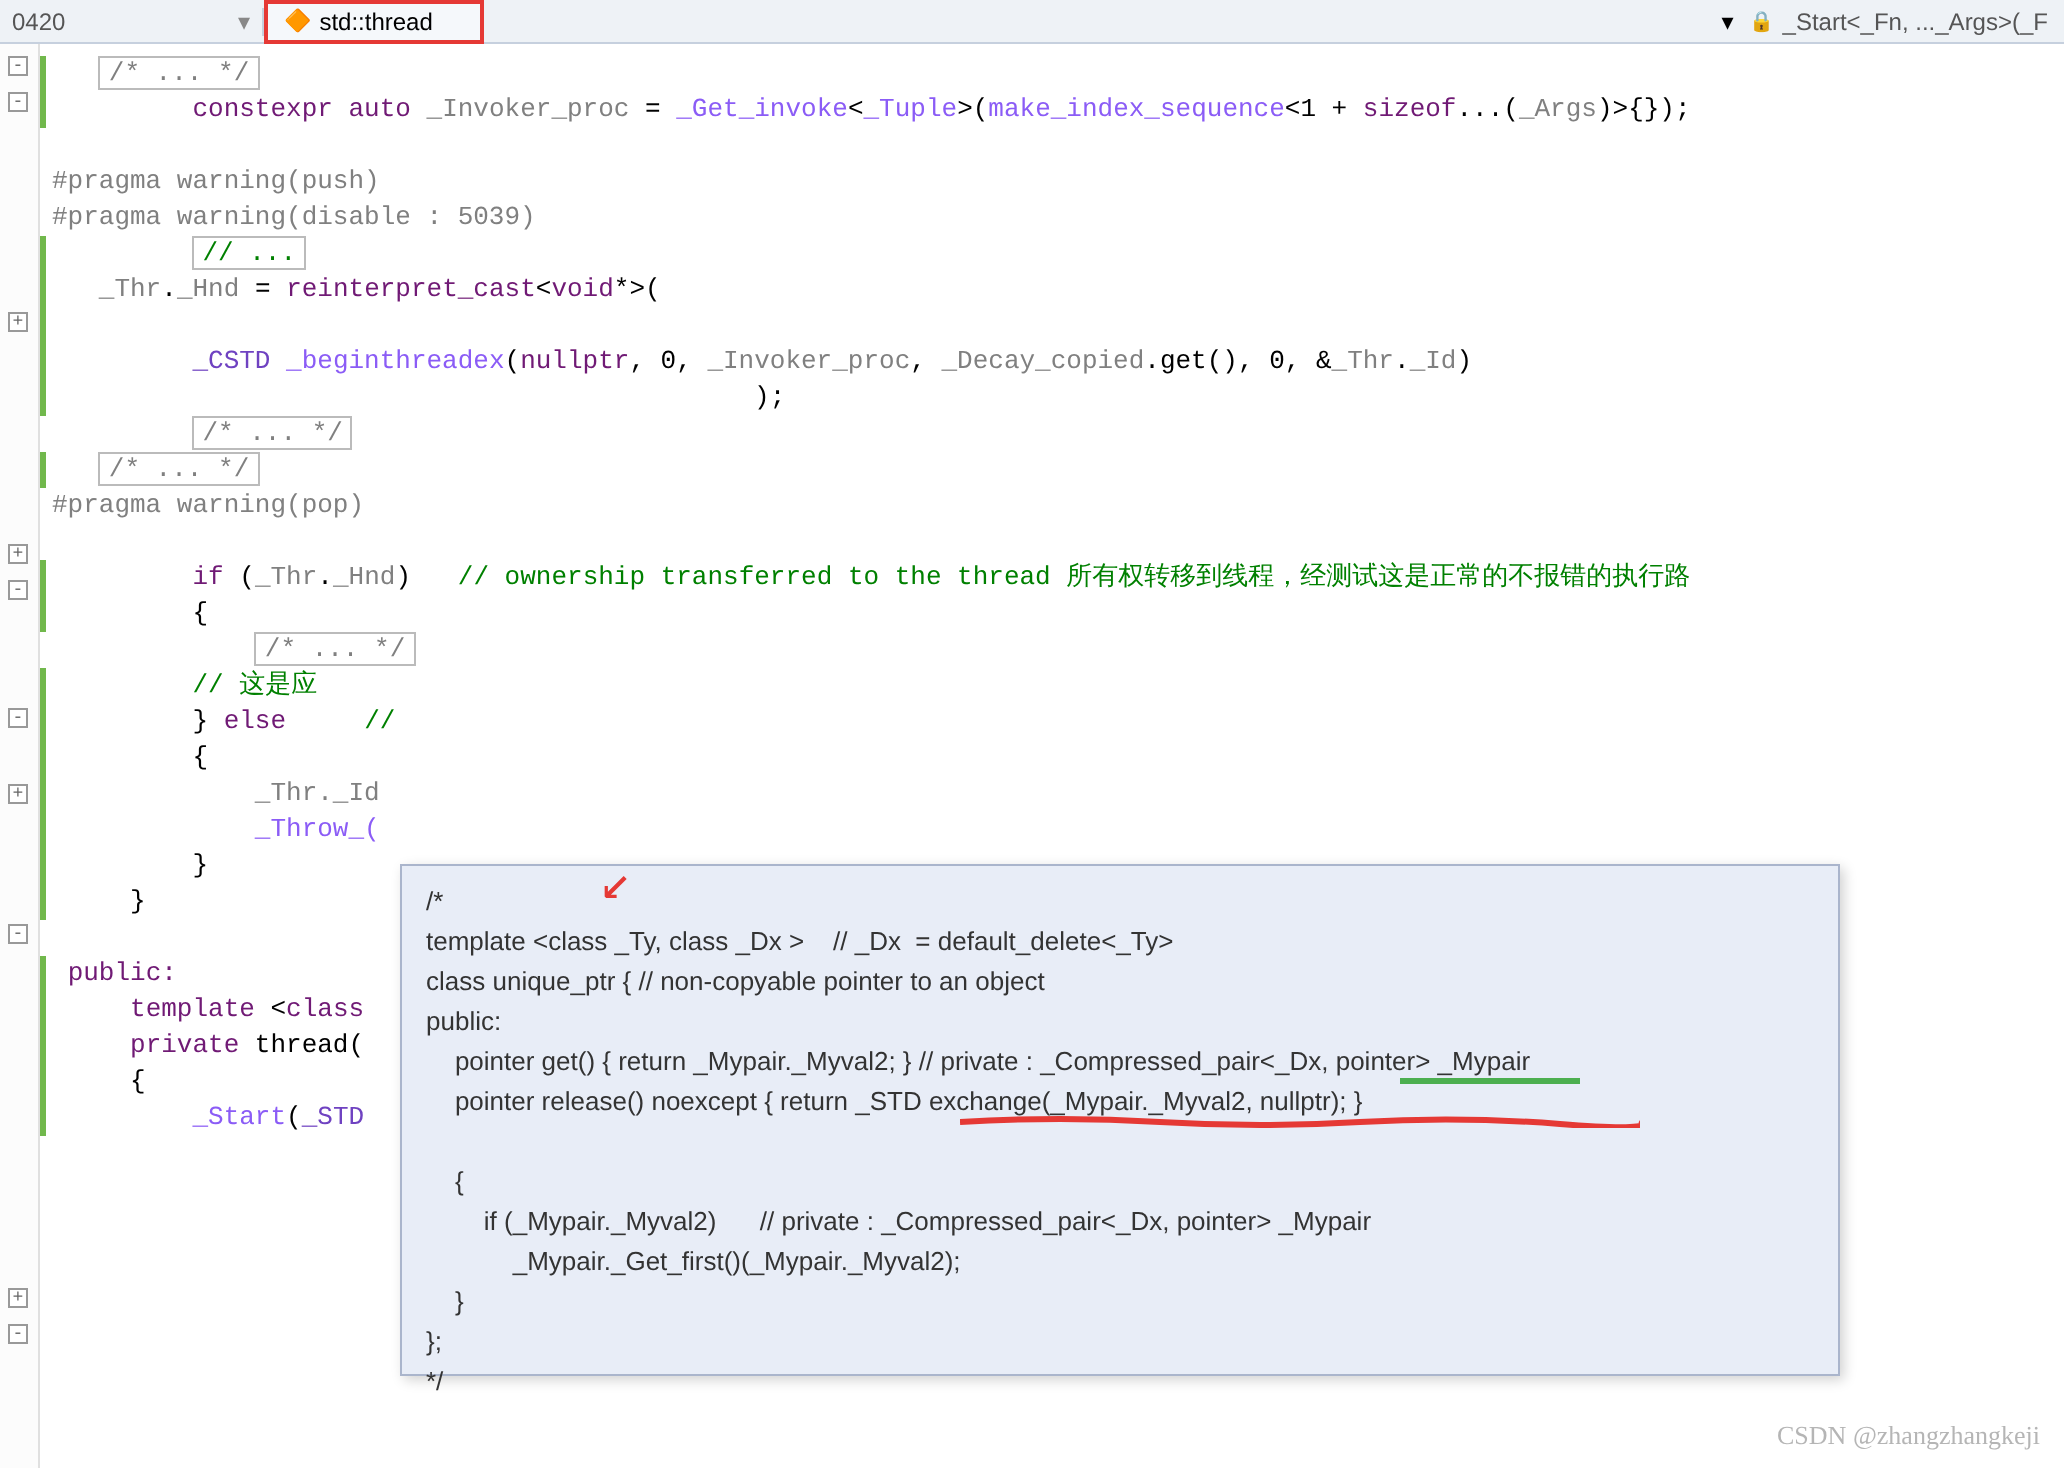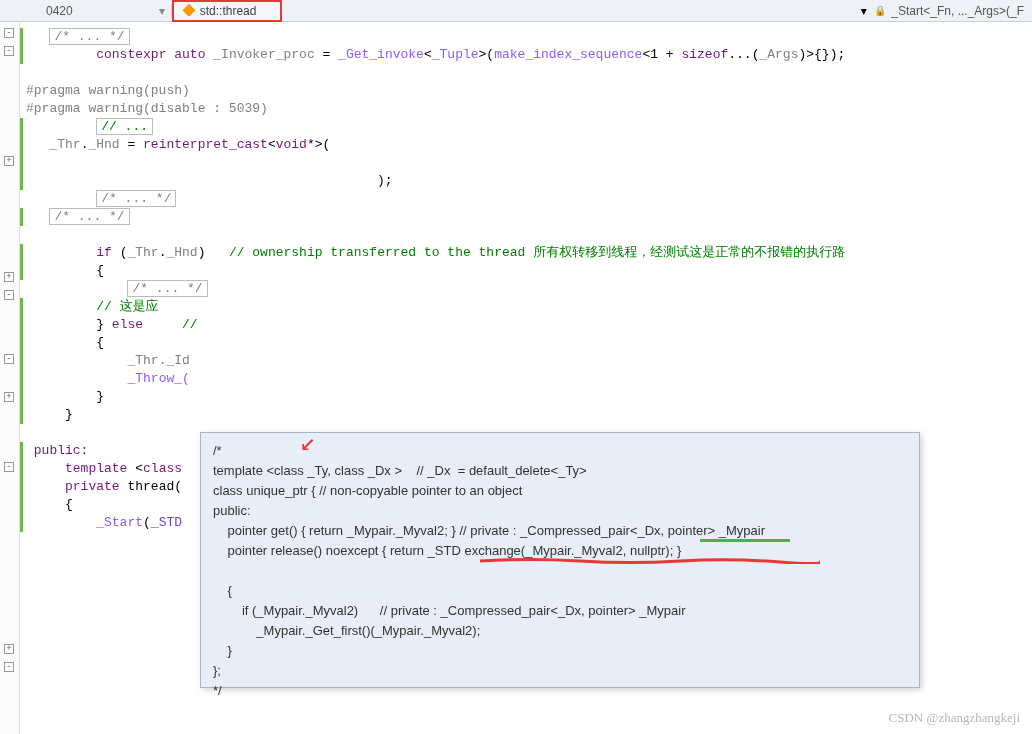--- a/index.html
+++ b/index.html
@@ -16,33 +16,32 @@
   height:22px; background:#eef2f6;
   border-bottom:1px solid #c6d0de;
   font-family:"Segoe UI",sans-serif;
   font-size:12px;
 }
 .tb-left {
   display:flex; align-items:center;
   width:132px; padding:0 6px;
   border-right:1px solid #c6d0de;
   color:#555;
-  margin-left:40px;
 }
 .tb-left .chev { margin-left:auto; color:#888; }
 .tb-center {
   display:flex; align-items:center;
   border:2px solid #e53935;
   height:22px;
   padding:0 8px;
   background:#f5f8fb;
   min-width:110px;
 }
 .tb-center .cls-icon { color:#d48a1a; margin-right:4px; font-size:11px;}
-.tb-center .txt { color:#404040;}
+.tb-center .txt { color:#000000;}
 .tb-fill {flex:1; border-right:1px solid #c6d0de;}
 .tb-right {
   display:flex; align-items:center;
   padding:0 8px; color:#555;
 }
 .tb-right .lock {color:#88a; margin-right:4px; font-size:10px;}
 .editor-wrap {
   display:flex; height:712px;
 }
 .gutter {
@@ -160,23 +159,25 @@
   <div class="code-area">
 
 <div class="line"><span class="green-bar"></span>   <span class="boxed c-gray">/* ... */</span></div>
 <div class="line"><span class="green-bar"></span>         <span class="c-blue">constexpr</span> <span class="c-blue">auto</span> <span class="c-gray">_Invoker_proc</span> = <span class="c-teal">_Get_invoke</span>&lt;<span class="c-teal">_Tuple</span>&gt;(<span class="c-teal">make_index_sequence</span>&lt;1 + <span class="c-blue">sizeof</span>...(<span class="c-gray">_Args</span>)&gt;{});</div>
 <div class="line"> </div>
 <div class="line"><span class="c-gray">#pragma warning(push)</span></div>
 <div class="line"><span class="c-gray">#pragma warning(disable : 5039)</span></div>
 <div class="line"><span class="green-bar"></span>         <span class="boxed c-green">// ...</span></div>
 <div class="line"><span class="green-bar"></span>   <span class="c-gray">_Thr</span>.<span class="c-gray">_Hnd</span> = <span class="c-blue">reinterpret_cast</span>&lt;<span class="c-blue">void</span>*&gt;(</div>
 <div class="line"><span class="green-bar"></span>         </div>
+<div class="line"><span class="green-bar"></span>         <span class="c-purp">_CSTD</span> <span class="c-teal">_beginthreadex</span>(<span class="c-blue">nullptr</span>, 0, <span class="c-gray">_Invoker_proc</span>, <span class="c-gray">_Decay_copied</span>.get(), 0, &amp;<span class="c-gray">_Thr</span>.<span class="c-gray">_Id</span>)</div>
 <div class="line"><span class="green-bar"></span>                                             );</div>
 <div class="line">         <span class="boxed c-gray">/* ... */</span></div>
 <div class="line"><span class="green-bar"></span>   <span class="boxed c-gray">/* ... */</span></div>
+<div class="line"><span class="c-gray">#pragma warning(pop)</span></div>
 <div class="line"> </div>
 <div class="line"><span class="green-bar"></span>         <span class="c-blue">if</span> (<span class="c-gray">_Thr</span>.<span class="c-gray">_Hnd</span>)   <span class="c-green">// ownership transferred to the thread 所有权转移到线程，经测试这是正常的不报错的执行路</span></div>
 <div class="line"><span class="green-bar"></span>         {</div>
 <div class="line">             <span class="boxed c-gray">/* ... */</span></div>
 <div class="line"><span class="green-bar"></span>         <span class="c-green">// 这是应</span></div>
 <div class="line"><span class="green-bar"></span>         } <span class="c-blue">else</span>     <span class="c-green">//</span></div>
 <div class="line"><span class="green-bar"></span>         {</div>
 <div class="line"><span class="green-bar"></span>             <span class="c-gray">_Thr._Id</span></div>
 <div class="line"><span class="green-bar"></span>             <span class="c-teal">_Throw_(</span></div>
 <div class="line"><span class="green-bar"></span>         }</div>

